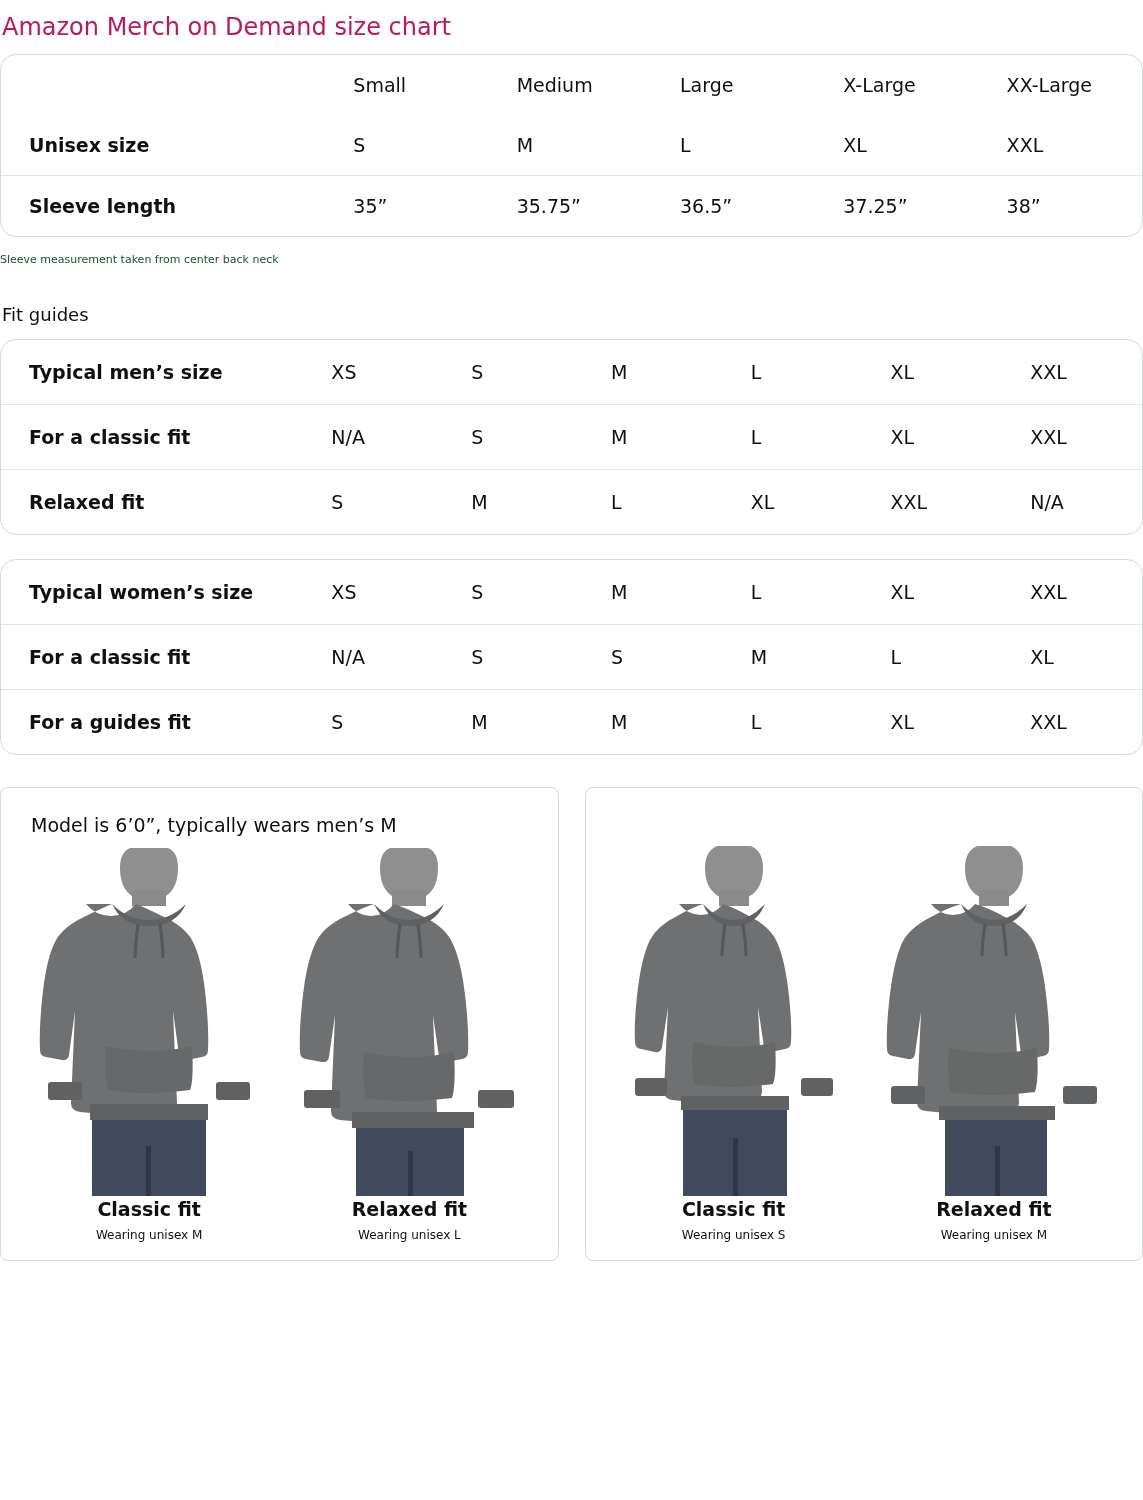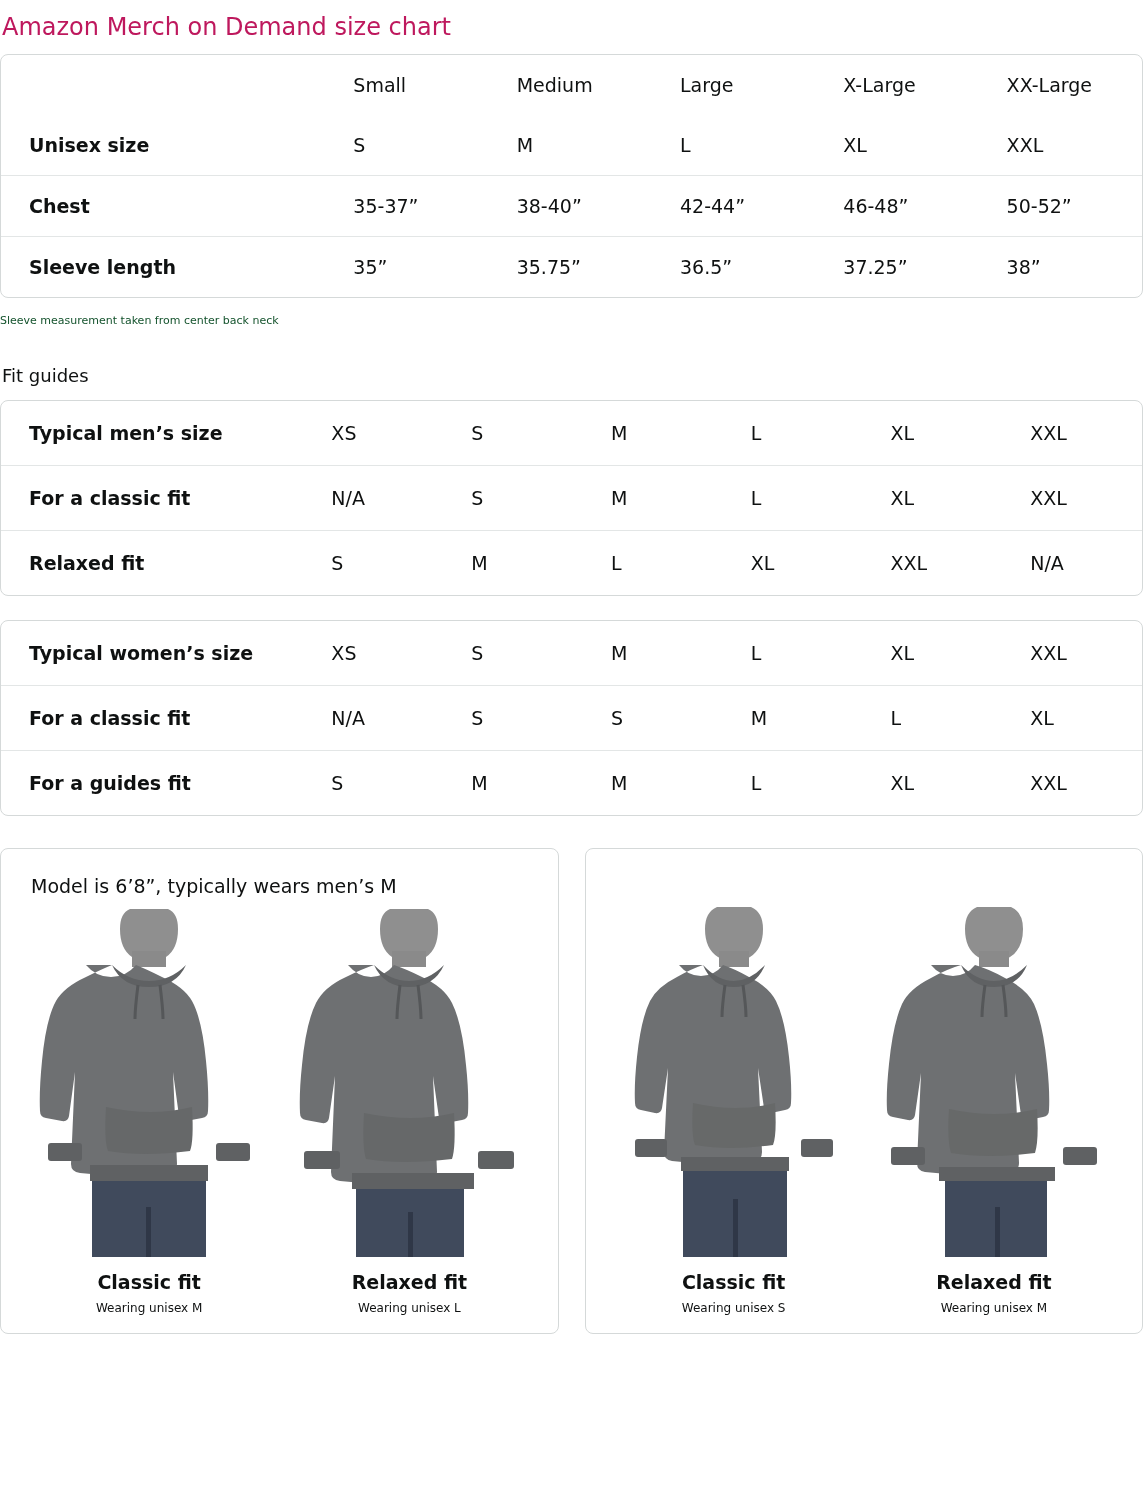--- a/index.html
+++ b/index.html
@@ -18,21 +18,21 @@
   }
   .title {
     font-size: 24px;
     line-height: 26px;
     color: #be185d;
     padding: 6px 0 14px 2px;
     font-weight: 400;
   }
   .card {
     border: 1px solid #d5d9d9;
-    border-radius: 8px;
+    border-radius: 16px;
     overflow: hidden;
     background: #fff;
   }
   table {
     border-collapse: collapse;
     width: 100%;
     table-layout: fixed;
   }
   td, th {
     text-align: left;
@@ -93,21 +93,21 @@
   .figure {
     width: 50%;
     display: flex;
     flex-direction: column;
     align-items: center;
   }
   .figure svg { display: block; }
   .fig-label {
     font-size: 19px;
     font-weight: 700;
-    margin-top: 14px;
+    margin-top: 2px;
     text-align: center;
   }
   .fig-sub {
     font-size: 12px;
     font-weight: 400;
     margin-top: 8px;
     text-align: center;
   }
 </style>
 </head>
@@ -140,28 +140,20 @@
       <tbody>
         <tr>
           <td class="rowlabel">Unisex size</td>
           <td>S</td>
           <td>M</td>
           <td>L</td>
           <td>XL</td>
           <td>XXL</td>
         </tr>
         <tr>
-          <td class="rowlabel">Chest</td>
-          <td>35-37”</td>
-          <td>38-40”</td>
-          <td>42-44”</td>
-          <td>46-48”</td>
-          <td>50-52”</td>
-        </tr>
-        <tr>
           <td class="rowlabel">Sleeve length</td>
           <td>35”</td>
           <td>35.75”</td>
           <td>36.5”</td>
           <td>37.25”</td>
           <td>38”</td>
         </tr>
       </tbody>
     </table>
   </div>
@@ -254,21 +246,21 @@
           <td>XL</td>
           <td>XXL</td>
         </tr>
       </tbody>
     </table>
   </div>
 
   <div class="models">
 
     <div class="model-card">
-      <div class="model-caption">Model is 6’8”, typically wears men’s M</div>
+      <div class="model-caption">Model is 6’0”, typically wears men’s M</div>
       <div class="figures">
 
         <div class="figure">
           <svg width="230" height="350" viewBox="0 0 230 350">
 
             <path d="M96 2 q-10 4 -10 20 q0 20 12 28 q3 4 17 4 q14 0 17 -4 q12 -8 12 -28 q0 -16 -10 -20 z" fill="#8f8f8f"></path>
             <rect x="98" y="44" width="34" height="16" fill="#8a8a8a"></rect>
 
             <rect x="58" y="270" width="114" height="80" fill="#404a5c"></rect>
             <rect x="112" y="300" width="5" height="50" fill="#2f3747"></rect>

